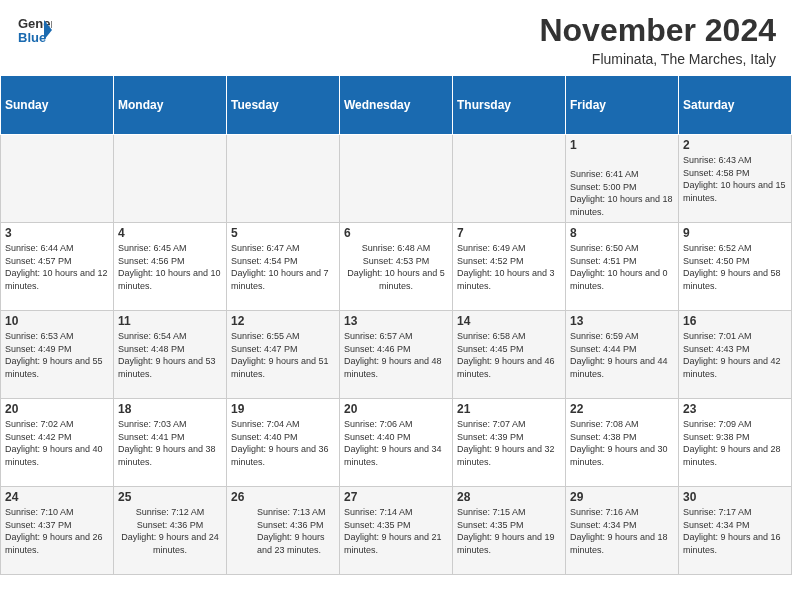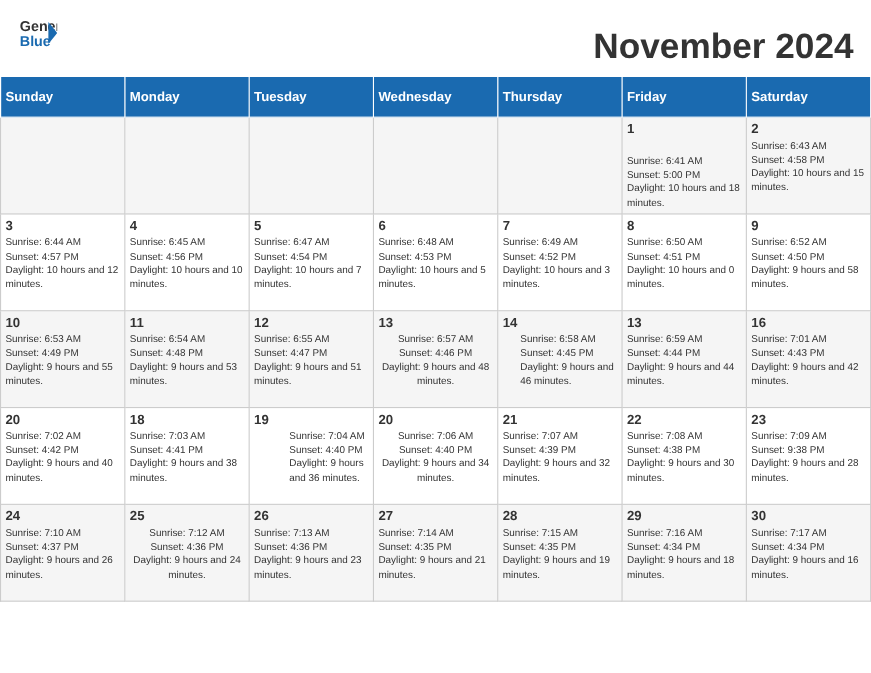--- a/index.html
+++ b/index.html
@@ -2,32 +2,32 @@
 <html><head>
   <meta charset="utf-8">
   <style>
     * { margin: 0; padding: 0; box-sizing: border-box; }
     body { font-family: Arial, sans-serif; background: #fff; width: 792px; height: 612px; overflow: hidden; }
     
     .header { display: flex; align-items: flex-start; justify-content: space-between; padding: 12px 16px 8px 16px; }
     
     .logo { display: flex; align-items: center; gap: 2px; }
     
-    .title-block { text-align: right; margin-top: 12px; }
+    .title-block { text-align: right; }
     .month-year { font-size: 32px; font-weight: bold; color: #333; }
     .location { font-size: 14px; color: #333; margin-top: 2px; }
     
     .calendar { width: 100%; border-collapse: collapse; }
     
     .calendar thead th {
       background-color: #1a6ab0;
       color: #fff;
       font-size: 12px;
       font-weight: bold;
-      padding: 11px 4px;
+      padding: 22px 4px;
       text-align: left;
       border: 1px solid #fff;
     }
     
     .calendar tbody td {
       width: calc(100% / 7);
       vertical-align: top;
       border: 1px solid #ccc;
       padding: 3px 4px;
       font-size: 9.5px;
@@ -55,20 +55,21 @@
     <div>
       <svg width="36" height="36" viewBox="0 0 36 36">
         <text x="2" y="16" font-size="13" font-weight="bold" fill="#333" font-family="Arial">General</text>
         <text x="2" y="30" font-size="13" font-weight="bold" fill="#1a6ab0" font-family="Arial">Blue</text>
         <polygon points="28,8 36,18 28,28" fill="#1a6ab0"></polygon>
       </svg>
     </div>
   </div>
   <div class="title-block">
     <div class="month-year">November 2024</div>
+    <div class="location">Fluminata, The Marches, Italy</div>
   </div>
 </div>
 
 <table class="calendar">
   <thead>
     <tr>
     <th>Sunday</th>
         <th>Monday</th>
         <th>Tuesday</th>
         <th>Wednesday</th>
@@ -111,21 +112,21 @@
 Daylight: 10 hours and 10 minutes.</div>
         </td>
         <td>
           <span class="day-number">5</span>
           <div class="day-info" style="white-space: pre-line;">Sunrise: 6:47 AM
 Sunset: 4:54 PM
 Daylight: 10 hours and 7 minutes.</div>
         </td>
         <td>
           <span class="day-number">6</span>
-          <div class="day-info" style="white-space: pre-line;">Sunrise: 6:48 AM
+          <div class="day-info" style="white-space: pre-line; text-align: center;">Sunrise: 6:48 AM
 Sunset: 4:53 PM
 Daylight: 10 hours and 5 minutes.</div>
         </td>
         <td>
           <span class="day-number">7</span>
           <div class="day-info" style="white-space: pre-line;">Sunrise: 6:49 AM
 Sunset: 4:52 PM
 Daylight: 10 hours and 3 minutes.</div>
         </td>
         <td>
@@ -155,27 +156,27 @@
 Daylight: 9 hours and 53 minutes.</div>
         </td>
         <td>
           <span class="day-number">12</span>
           <div class="day-info" style="white-space: pre-line;">Sunrise: 6:55 AM
 Sunset: 4:47 PM
 Daylight: 9 hours and 51 minutes.</div>
         </td>
         <td>
           <span class="day-number">13</span>
-          <div class="day-info" style="white-space: pre-line; text-align: center;">Sunrise: 6:57 AM
+          <div class="day-info" style="white-space: pre-line;">Sunrise: 6:57 AM
 Sunset: 4:46 PM
 Daylight: 9 hours and 48 minutes.</div>
         </td>
         <td>
           <span class="day-number">14</span>
-          <div class="day-info" style="white-space: pre-line; margin-left: 16px;">Sunrise: 6:58 AM
+          <div class="day-info" style="white-space: pre-line;">Sunrise: 6:58 AM
 Sunset: 4:45 PM
 Daylight: 9 hours and 46 minutes.</div>
         </td>
         <td>
           <span class="day-number">13</span>
           <div class="day-info" style="white-space: pre-line;">Sunrise: 6:59 AM
 Sunset: 4:44 PM
 Daylight: 9 hours and 44 minutes.</div>
         </td>
         <td>
@@ -193,27 +194,27 @@
 Daylight: 9 hours and 40 minutes.</div>
         </td>
         <td>
           <span class="day-number">18</span>
           <div class="day-info" style="white-space: pre-line;">Sunrise: 7:03 AM
 Sunset: 4:41 PM
 Daylight: 9 hours and 38 minutes.</div>
         </td>
         <td>
           <span class="day-number">19</span>
-          <div class="day-info" style="white-space: pre-line; margin-left: 32px;">Sunrise: 7:04 AM
+          <div class="day-info" style="white-space: pre-line;">Sunrise: 7:04 AM
 Sunset: 4:40 PM
 Daylight: 9 hours and 36 minutes.</div>
         </td>
         <td>
           <span class="day-number">20</span>
-          <div class="day-info" style="white-space: pre-line; text-align: center;">Sunrise: 7:06 AM
+          <div class="day-info" style="white-space: pre-line;">Sunrise: 7:06 AM
 Sunset: 4:40 PM
 Daylight: 9 hours and 34 minutes.</div>
         </td>
         <td>
           <span class="day-number">21</span>
           <div class="day-info" style="white-space: pre-line;">Sunrise: 7:07 AM
 Sunset: 4:39 PM
 Daylight: 9 hours and 32 minutes.</div>
         </td>
         <td>
@@ -237,21 +238,21 @@
 Daylight: 9 hours and 26 minutes.</div>
         </td>
         <td>
           <span class="day-number">25</span>
           <div class="day-info" style="white-space: pre-line; text-align: center;">Sunrise: 7:12 AM
 Sunset: 4:36 PM
 Daylight: 9 hours and 24 minutes.</div>
         </td>
         <td>
           <span class="day-number">26</span>
-          <div class="day-info" style="white-space: pre-line;">Sunrise: 7:13 AM
+          <div class="day-info" style="white-space: pre-line; margin-left: 26px;">Sunrise: 7:13 AM
 Sunset: 4:36 PM
 Daylight: 9 hours and 23 minutes.</div>
         </td>
         <td>
           <span class="day-number">27</span>
           <div class="day-info" style="white-space: pre-line;">Sunrise: 7:14 AM
 Sunset: 4:35 PM
 Daylight: 9 hours and 21 minutes.</div>
         </td>
         <td>

